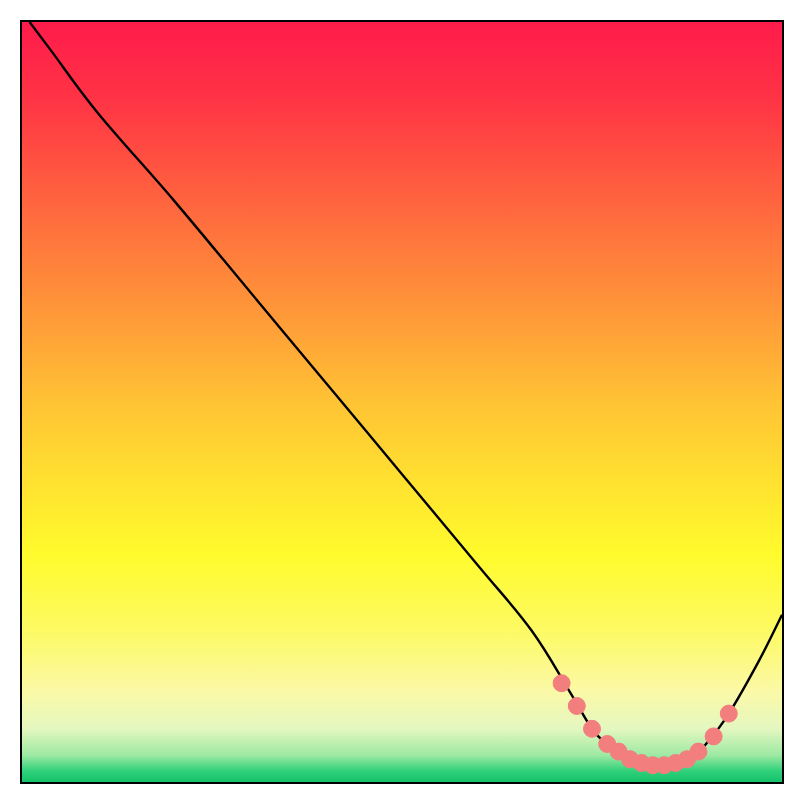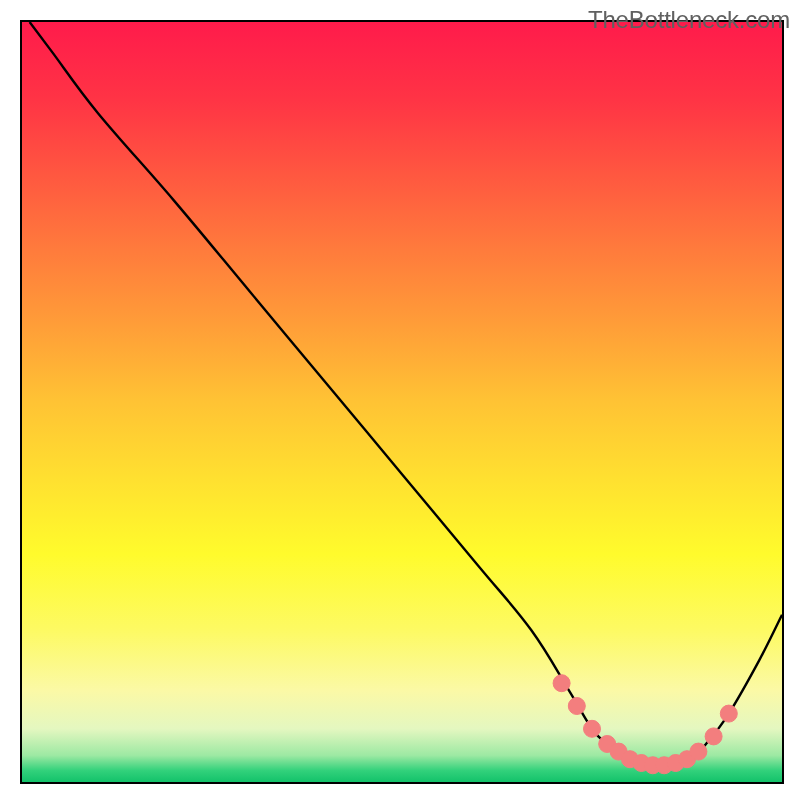--- a/index.html
+++ b/index.html
@@ -41,21 +41,20 @@
     left: 0; top: 0;
     width: 100%;
     height: 100%;
     display: block;
   }
 </style>
 </head>
 <body>
 
 <div class="frame">
-  <div class="watermark">TheBottleneck.com</div>
 
   <div class="plot-area">
     <svg class="plot-svg" viewBox="0 0 760 760" preserveAspectRatio="none">
       <defs>
         <linearGradient id="bg-grad" x1="0" y1="0" x2="0" y2="1">
             <stop offset="0.00%" stop-color="#ff1b4b"></stop>
             <stop offset="10.00%" stop-color="#ff3345"></stop>
             <stop offset="20.00%" stop-color="#ff5740"></stop>
             <stop offset="30.00%" stop-color="#ff7b3c"></stop>
             <stop offset="40.00%" stop-color="#ff9e38"></stop>

